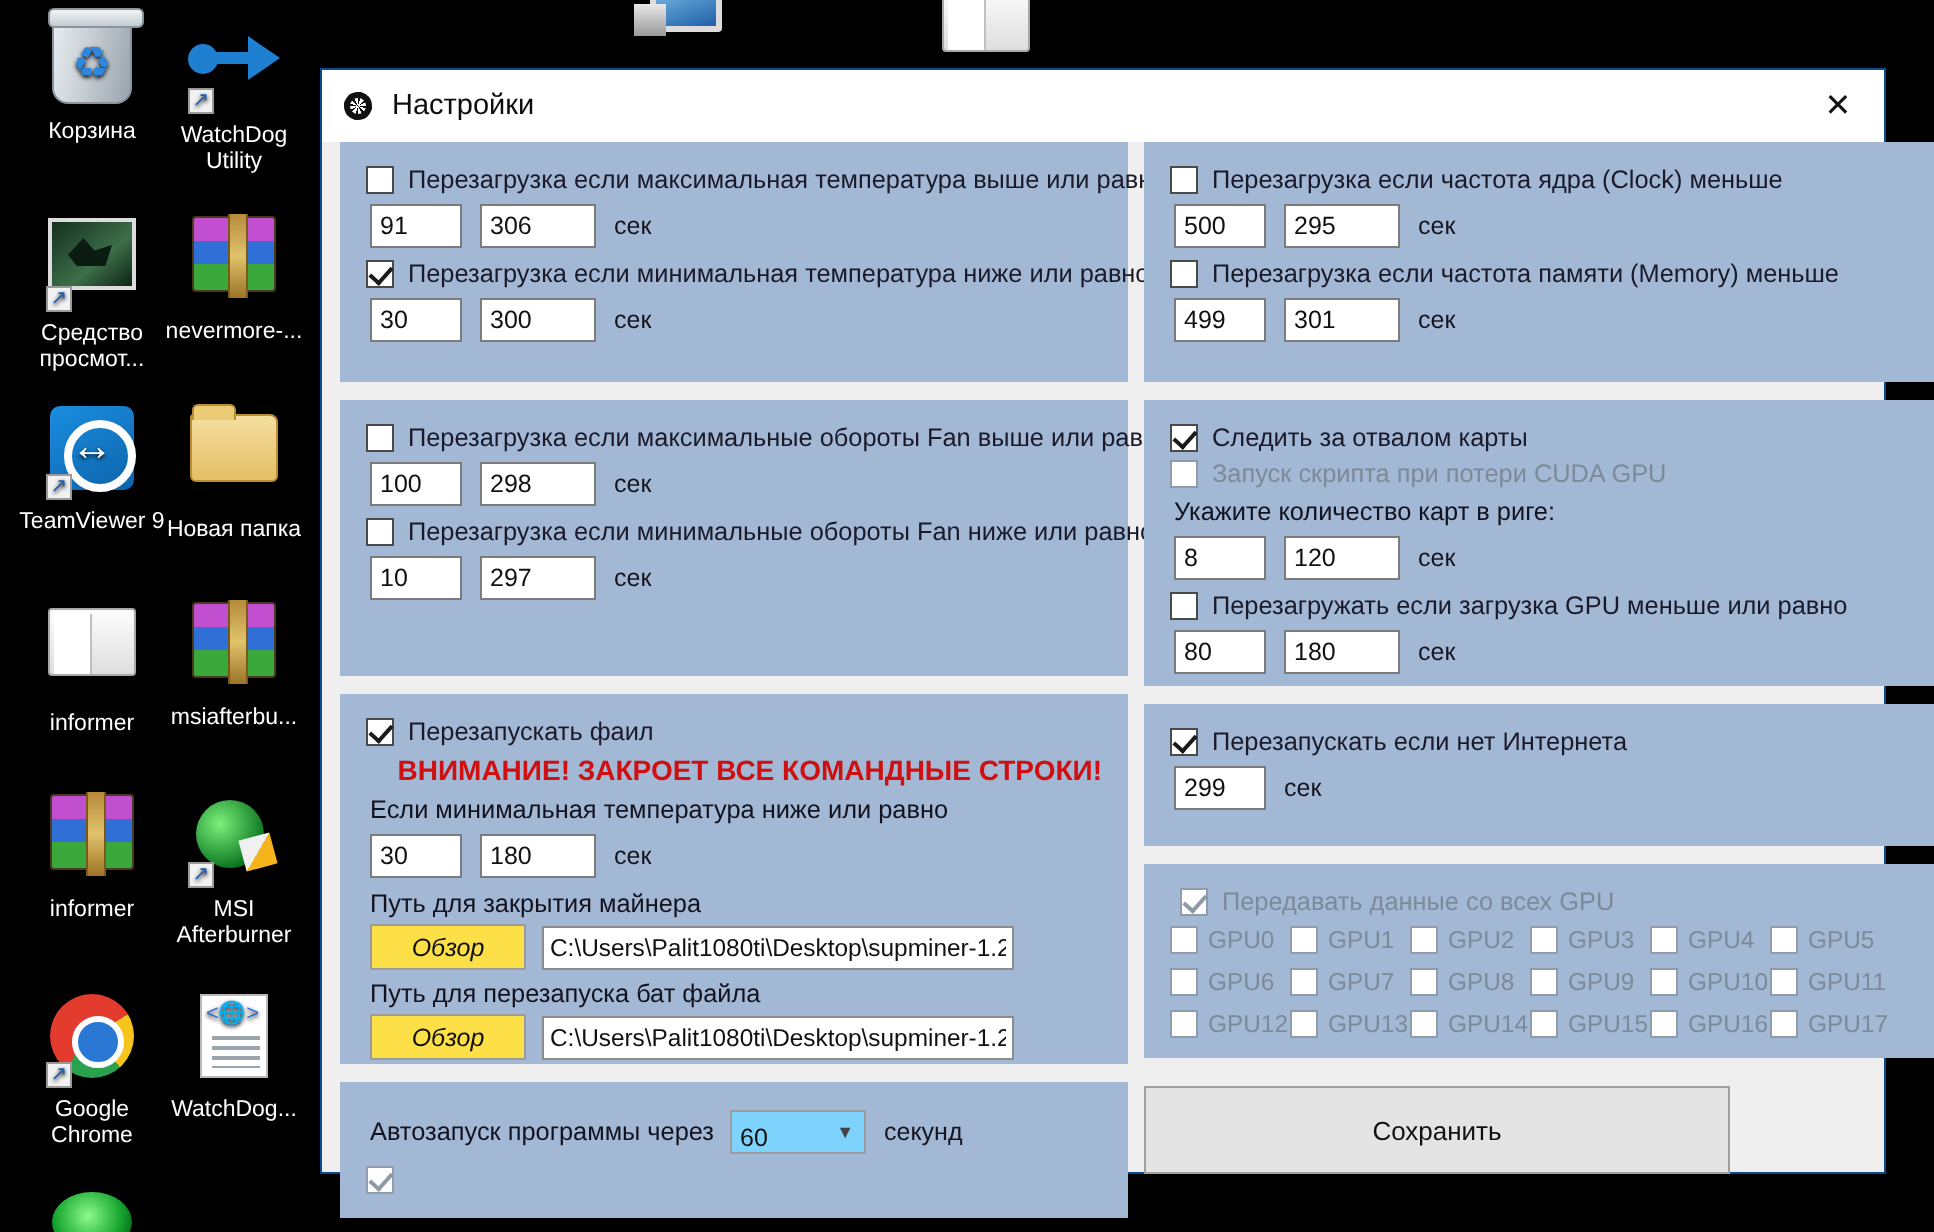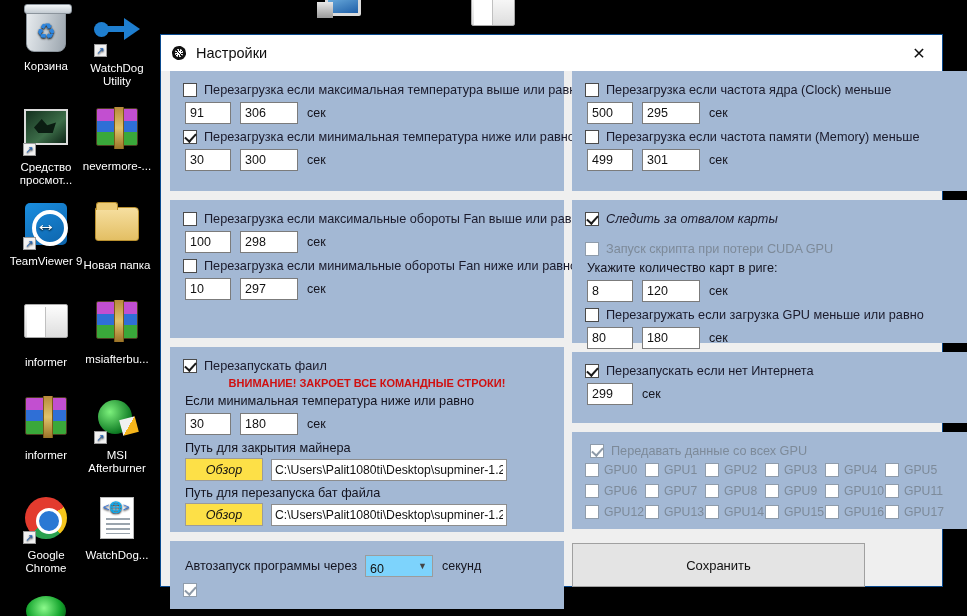--- a/index.html
+++ b/index.html
@@ -276,22 +276,22 @@
     padding: 2px 4px;
     line-height: 17px;
     font-family: "Liberation Sans", sans-serif;
   }
   .tbox.w1 { width: 46px; margin-right: 9px; }
   .tbox.w2 { width: 58px; margin-right: 9px; }
   .unit { font-size: 12.5px; color: #15151f; }
 
   .plain { font-size: 12.7px; color: #13131f; margin: 5px 0 3px 2px; }
   .warn {
-    font-size: 11px; color: #d01010; font-weight: bold;
-    text-align: center; margin: 1px 0 3px 0;
+    font-size: 14px; color: #d01010; font-weight: bold;
+    text-align: right; margin: 1px 0 3px 0;
   }
 
   .pathrow { display: flex; align-items: center; margin: 2px 0 5px 2px; }
   .btn {
     background: #fde047;
     border: 1px solid #9b9b9b;
     height: 23px;
     min-width: 78px;
     font-size: 12.5px; color: #111;
     display: flex; align-items: center; justify-content: center;
@@ -552,21 +552,21 @@
             <span class="chklbl">Перезагрузка если частота памяти (Memory) меньше</span>
           </div>
           <div class="fieldrow">
             <input class="tbox w1" value="499" style="">
             <input class="tbox w2" value="301" style="">
             <span class="unit">сек</span>
           </div>
         </div>
 
         <div class="gbox" style="height:143px;">
-          <div class="chkrow" style="margin-bottom:16px;font-style:italic;">
+          <div class="chkrow" style="margin-bottom:4px;">
             <span class="chk checked"></span>
             <span class="chklbl">Следить за отвалом карты</span>
           </div>
           <div class="chkrow">
             <span class="chk dis"></span>
             <span class="chklbl dis">Запуск скрипта при потери CUDA GPU</span>
           </div>
           <div class="plain">Укажите количество карт в риге:</div>
           <div class="fieldrow">
             <input class="tbox w1" value="8" style="">

